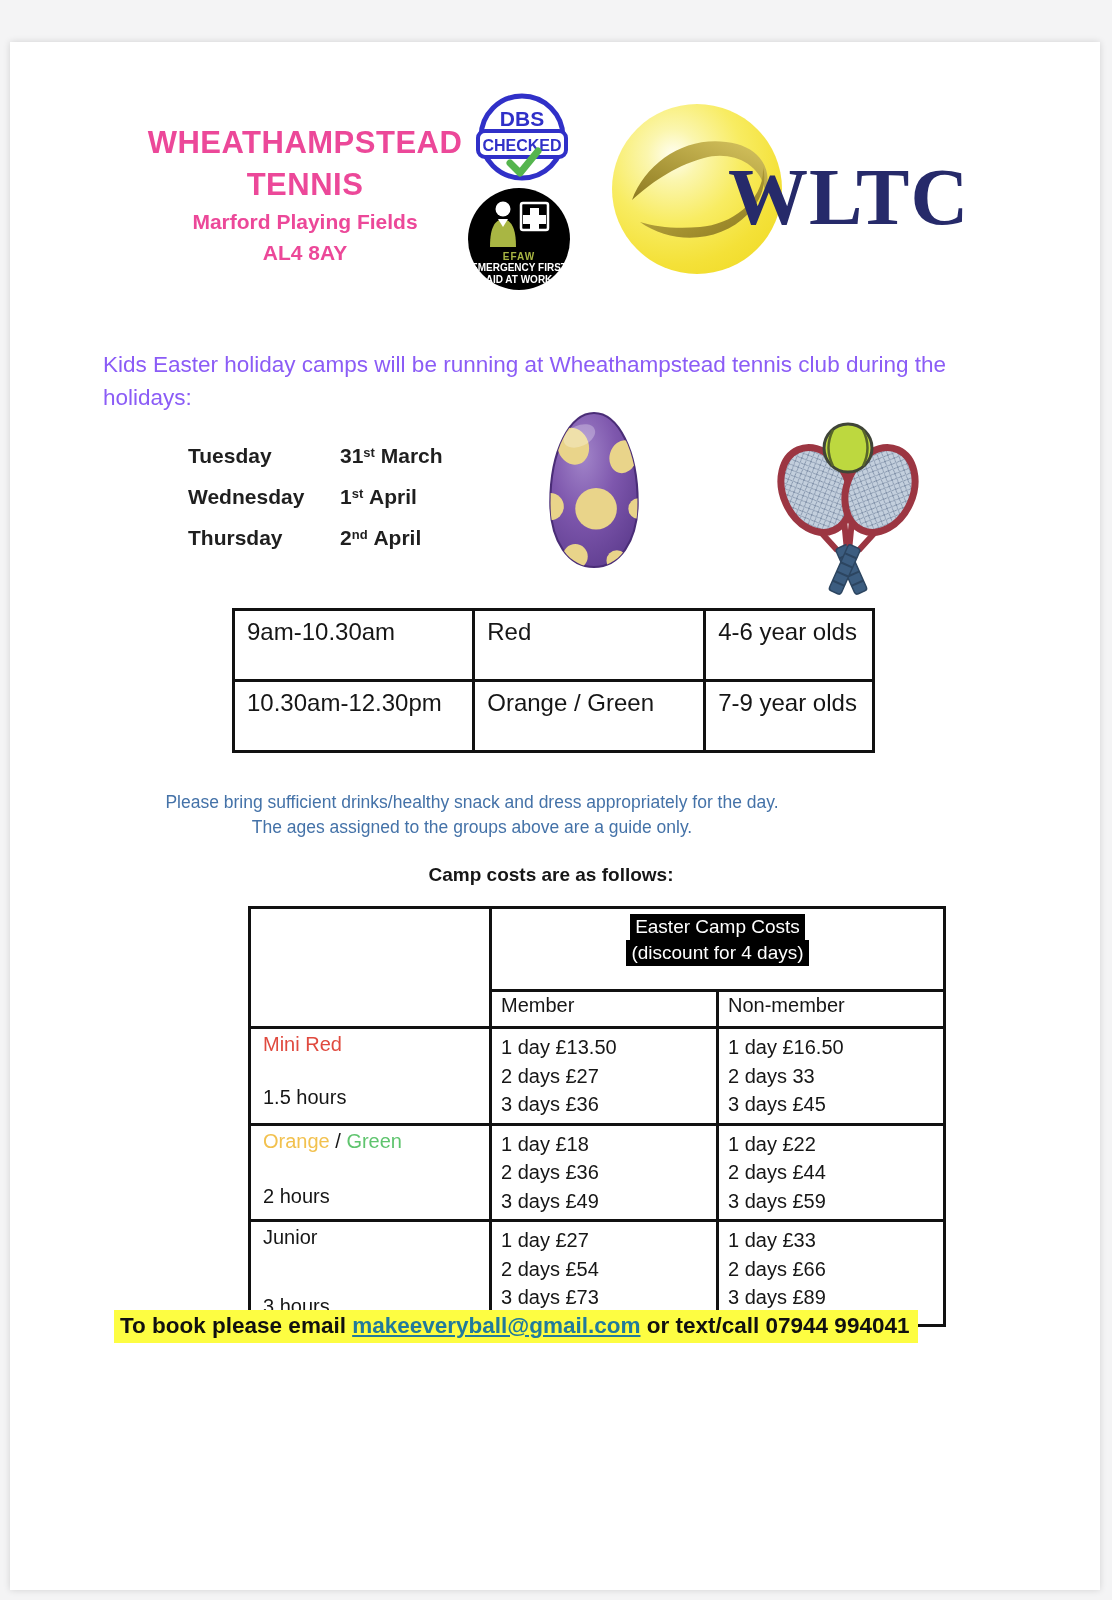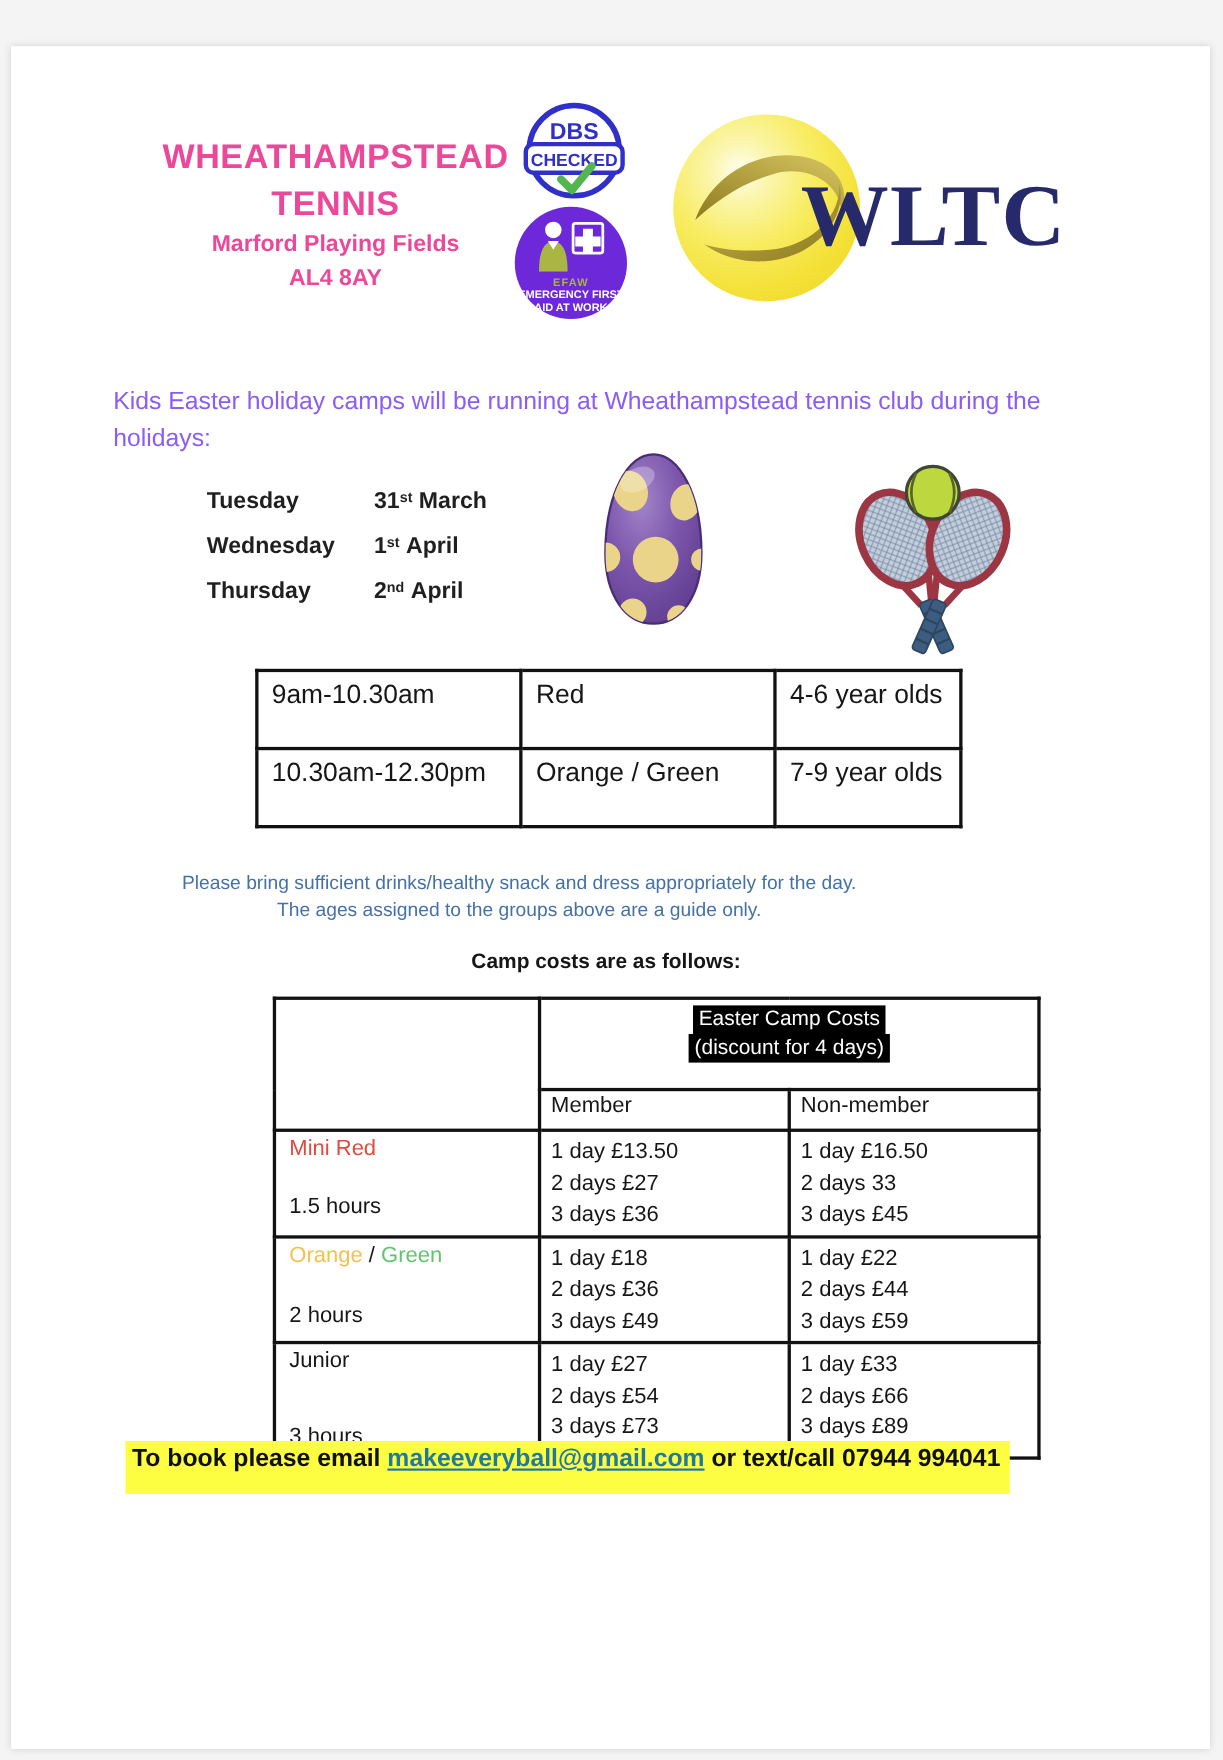--- a/index.html
+++ b/index.html
@@ -12,21 +12,21 @@
   .page{
     position:absolute;left:10px;top:42px;width:1090px;height:1548px;
     background:#ffffff;box-shadow:0 0 7px rgba(0,0,0,.14);
   }
   
   .title-block{position:absolute;left:70px;top:80px;width:450px;text-align:center;color:#ec4899;}
   .title-line{font-size:31px;font-weight:bold;line-height:42px;letter-spacing:.5px;}
   .addr-line{font-size:21px;font-weight:bold;line-height:31px;}
   .dbs-badge{position:absolute;left:465px;top:48px;width:94px;height:94px;}
   .efaw-badge{position:absolute;left:458px;top:146px;width:102px;height:102px;border-radius:50%;
-    background:#6d28d9;text-align:center;}
+    background:#000000;text-align:center;}
   .efaw-badge svg{margin-top:13px;}
   .efaw-t1{font-size:10px;font-weight:bold;color:#a9b643;letter-spacing:1px;line-height:11px;}
   .efaw-t2{font-size:10px;font-weight:bold;color:#ffffff;line-height:12px;}
   .wltc{position:absolute;left:596px;top:58px;width:400px;height:190px;}
   .wltc-ball{position:absolute;left:6px;top:4px;width:170px;height:170px;border-radius:50%;
     background:radial-gradient(circle at 36% 30%, #fffef2 0%, #fbf6ae 16%, #f8ec62 42%, #f4e138 68%, #eed71d 100%);}
   .wltc-swoosh{position:absolute;left:6px;top:4px;}
   .wltc-text{position:absolute;left:122px;top:52px;font-family:"Liberation Serif", serif;
     font-weight:bold;font-size:80px;color:#262a6a;letter-spacing:1px;}
   
@@ -62,21 +62,21 @@
   .label-wrap{display:flex;flex-direction:column;justify-content:space-between;}
   .r1 .label-wrap{min-height:76px;}
   .r2 .label-wrap{min-height:78px;}
   .r3 .label-wrap{min-height:92px;}
   .lp-red{color:#e04a3f;}
   .lp-orange{color:#f2c14e;}
   .lp-green{color:#5fc46e;}
   .lp-black{color:#161616;}
   
   .booking{position:absolute;left:104px;top:1268px;background:#fdfd42;color:#101010;
-    font-size:22.5px;font-weight:bold;padding:3px 9px 19px 6px;white-space:nowrap;}
+    font-size:22.5px;font-weight:bold;padding:3px 9px 4px 6px;white-space:nowrap;}
   .email-link{color:#217a9b;text-decoration:underline;cursor:pointer;font-weight:bold;}
 </style>
 </head>
 <body>
 
 <div class="page">
 
   <div class="title-block">
     <div class="title-line">WHEATHAMPSTEAD</div>
     <div class="title-line">TENNIS</div>

